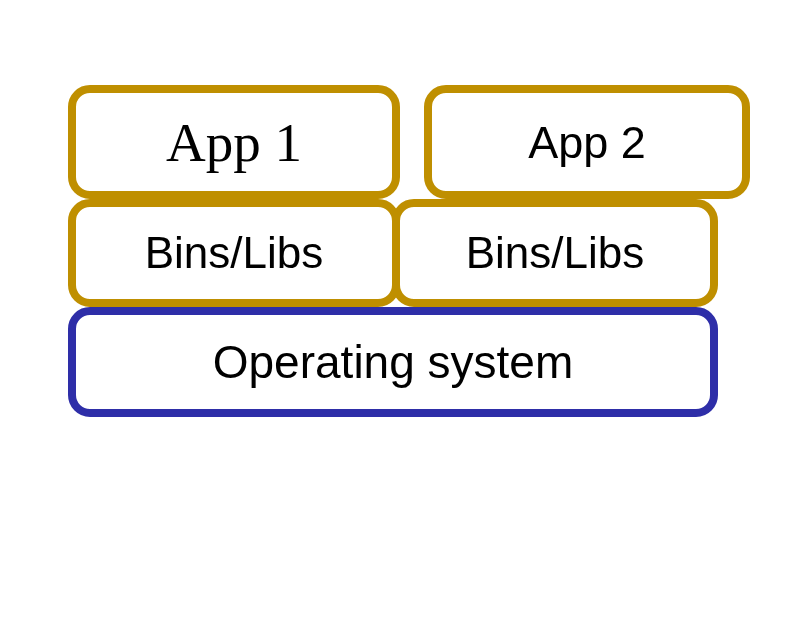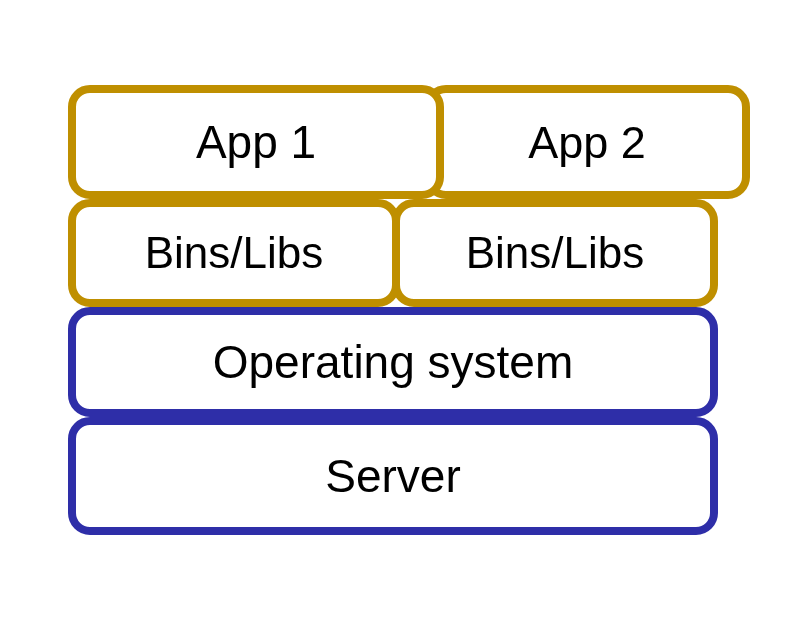--- a/index.html
+++ b/index.html
@@ -36,23 +36,24 @@
     line-height: 1;
     white-space: nowrap;
   }
 
   .tier-app    { border-color: #BF8F00; }
   .tier-infra  { border-color: #2E2EA8; }
 
   
   .box-app1 {
     left: 68px;  top: 85px;
-    width: 376px; height: 114px;
-    font-size: 46px;
+    width: 332px; height: 114px;
+    font-size: 55px;
     z-index: 3;
+    font-family: Liberation Serif, serif;
   }
   .box-app2 {
     left: 392px; top: 85px;
     width: 326px; height: 114px;
     font-size: 45px;
     z-index: 2;
     margin-left: 32px;
   }
 
   
@@ -109,17 +110,14 @@
   </div>
 
   <div class="stack-box tier-app box-binslibs2">
     <span class="box-label">Bins/Libs</span>
   </div>
 
   <div class="stack-box tier-infra box-os">
     <span class="box-label">Operating system</span>
   </div>
 
-  <div class="stack-box tier-infra box-server">
-    <span class="box-label">Server</span>
-  </div>
 
 </div>
 
 </body></html>

